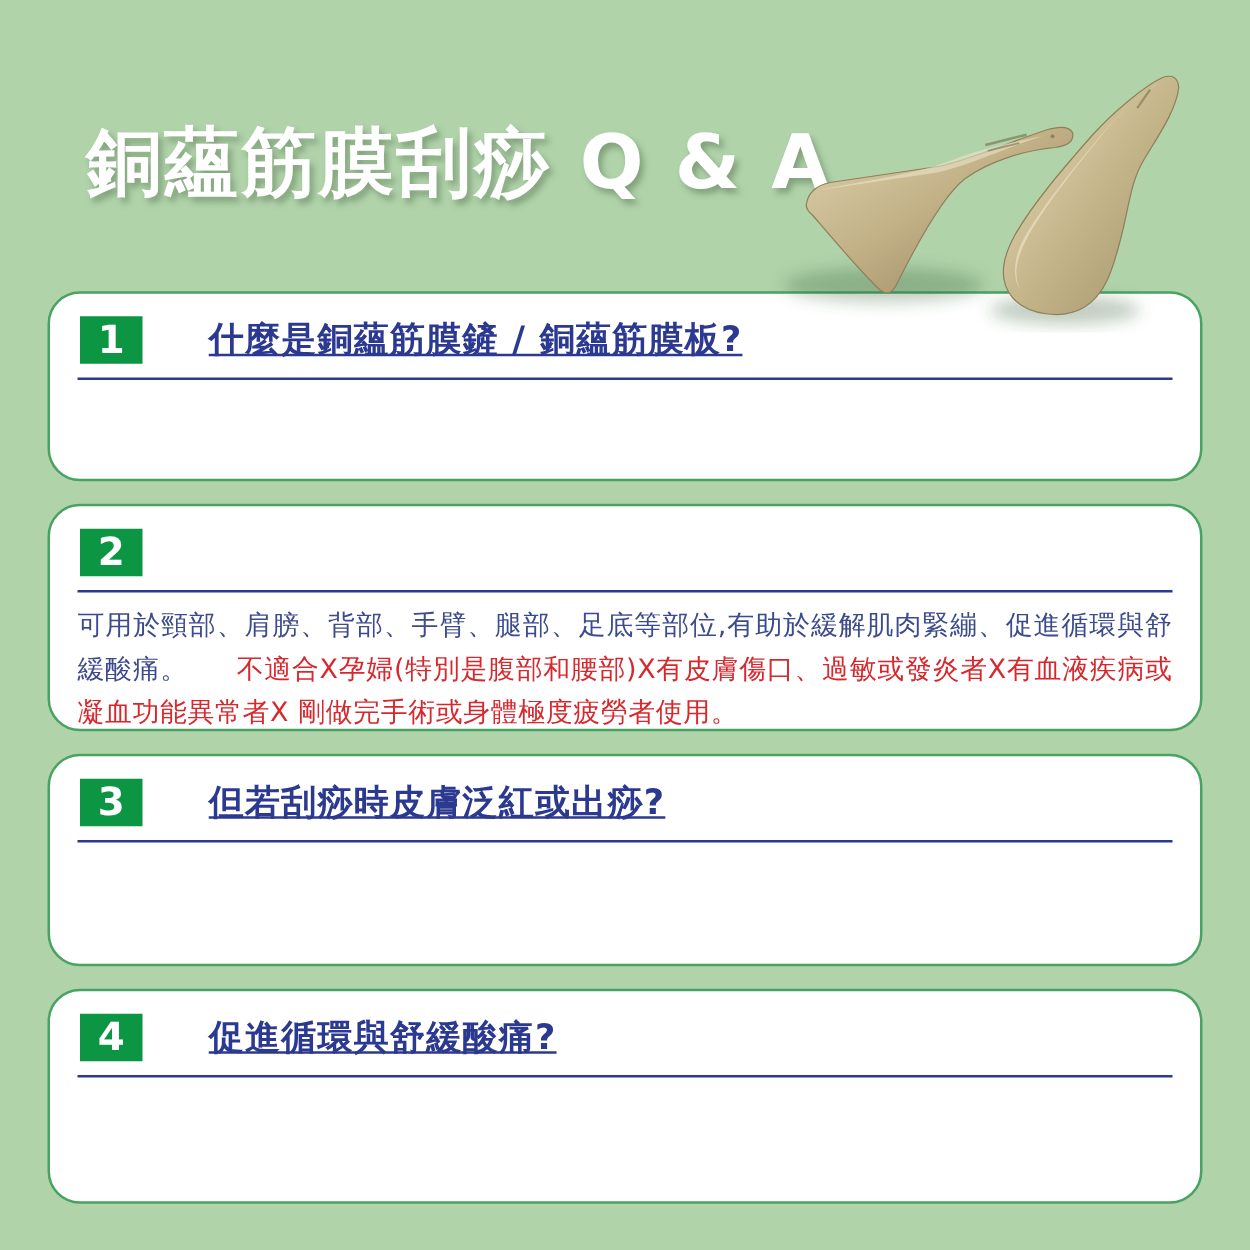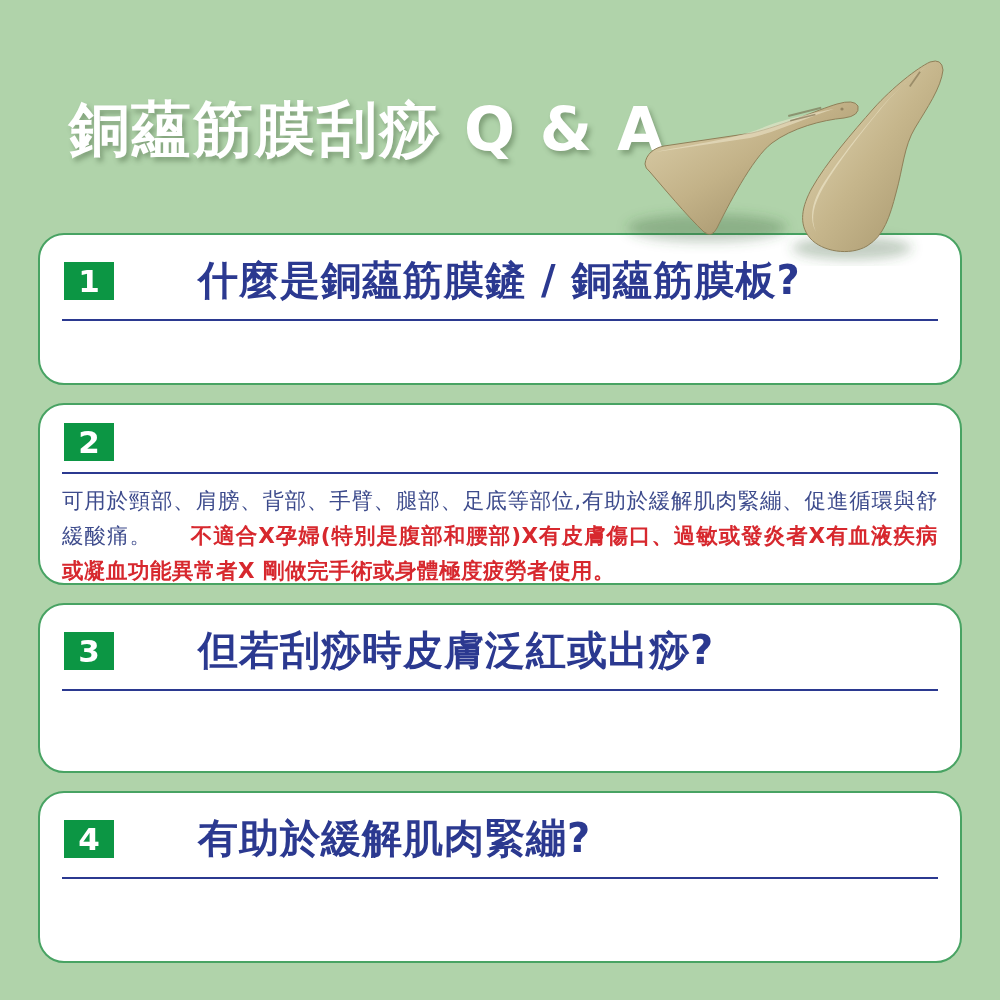--- a/index.html
+++ b/index.html
@@ -30,34 +30,34 @@
   .card-header{
     display:flex;align-items:center;
     padding:18px 24px 0 24px;
   }
   .num-badge{
     width:50px;height:38px;flex:0 0 50px;
     background:#0c9644;color:#ffffff;
     font-size:31px;font-weight:bold;line-height:38px;text-align:center;
   }
   .q-title{
-    margin-left:84px;
-    font-size:40px;font-weight:bold;color:#2b3990;
-    letter-spacing:1px;white-space:nowrap;
+    margin-left:53px;
+    font-size:28px;font-weight:bold;color:#2b3990;
+    letter-spacing:1px;white-space:nowrap;text-decoration:underline;
   }
   .divider{
     margin:11px 22px 0 22px;height:0;
     border-top:2.5px solid #2b3990;
   }
   .answer{
     margin:9px 22px 0 22px;
     font-size:21.5px;line-height:35px;color:#3d4b8c;
     letter-spacing:0.5px;text-align:justify;
   }
-  .warning{color:#d7282e;font-weight:bold;margin-left:39px;}
+  .warning{color:#d7282e;font-weight:normal;margin-left:39px;}
 </style>
 </head>
 <body>
 
 <h1 class="main-title">銅蘊筋膜刮痧 Q &amp; A</h1>
 
 <div class="tools-wrap">
   <svg width="388" height="218" viewBox="0 0 388 218" xmlns="http://www.w3.org/2000/svg">
     <defs>
       <linearGradient id="gold1" x1="0" y1="0" x2="1" y2="1">
@@ -116,16 +116,16 @@
   <div class="card-header">
     <div class="num-badge">3</div>
     <div class="q-title">但若刮痧時皮膚泛紅或出痧?</div>
   </div>
   <div class="divider"></div>
 </section>
 
 <section class="card card-4">
   <div class="card-header">
     <div class="num-badge">4</div>
-    <div class="q-title">有助於緩解肌肉緊繃?</div>
+    <div class="q-title">促進循環與舒緩酸痛?</div>
   </div>
   <div class="divider"></div>
 </section>
 
 </body></html>

